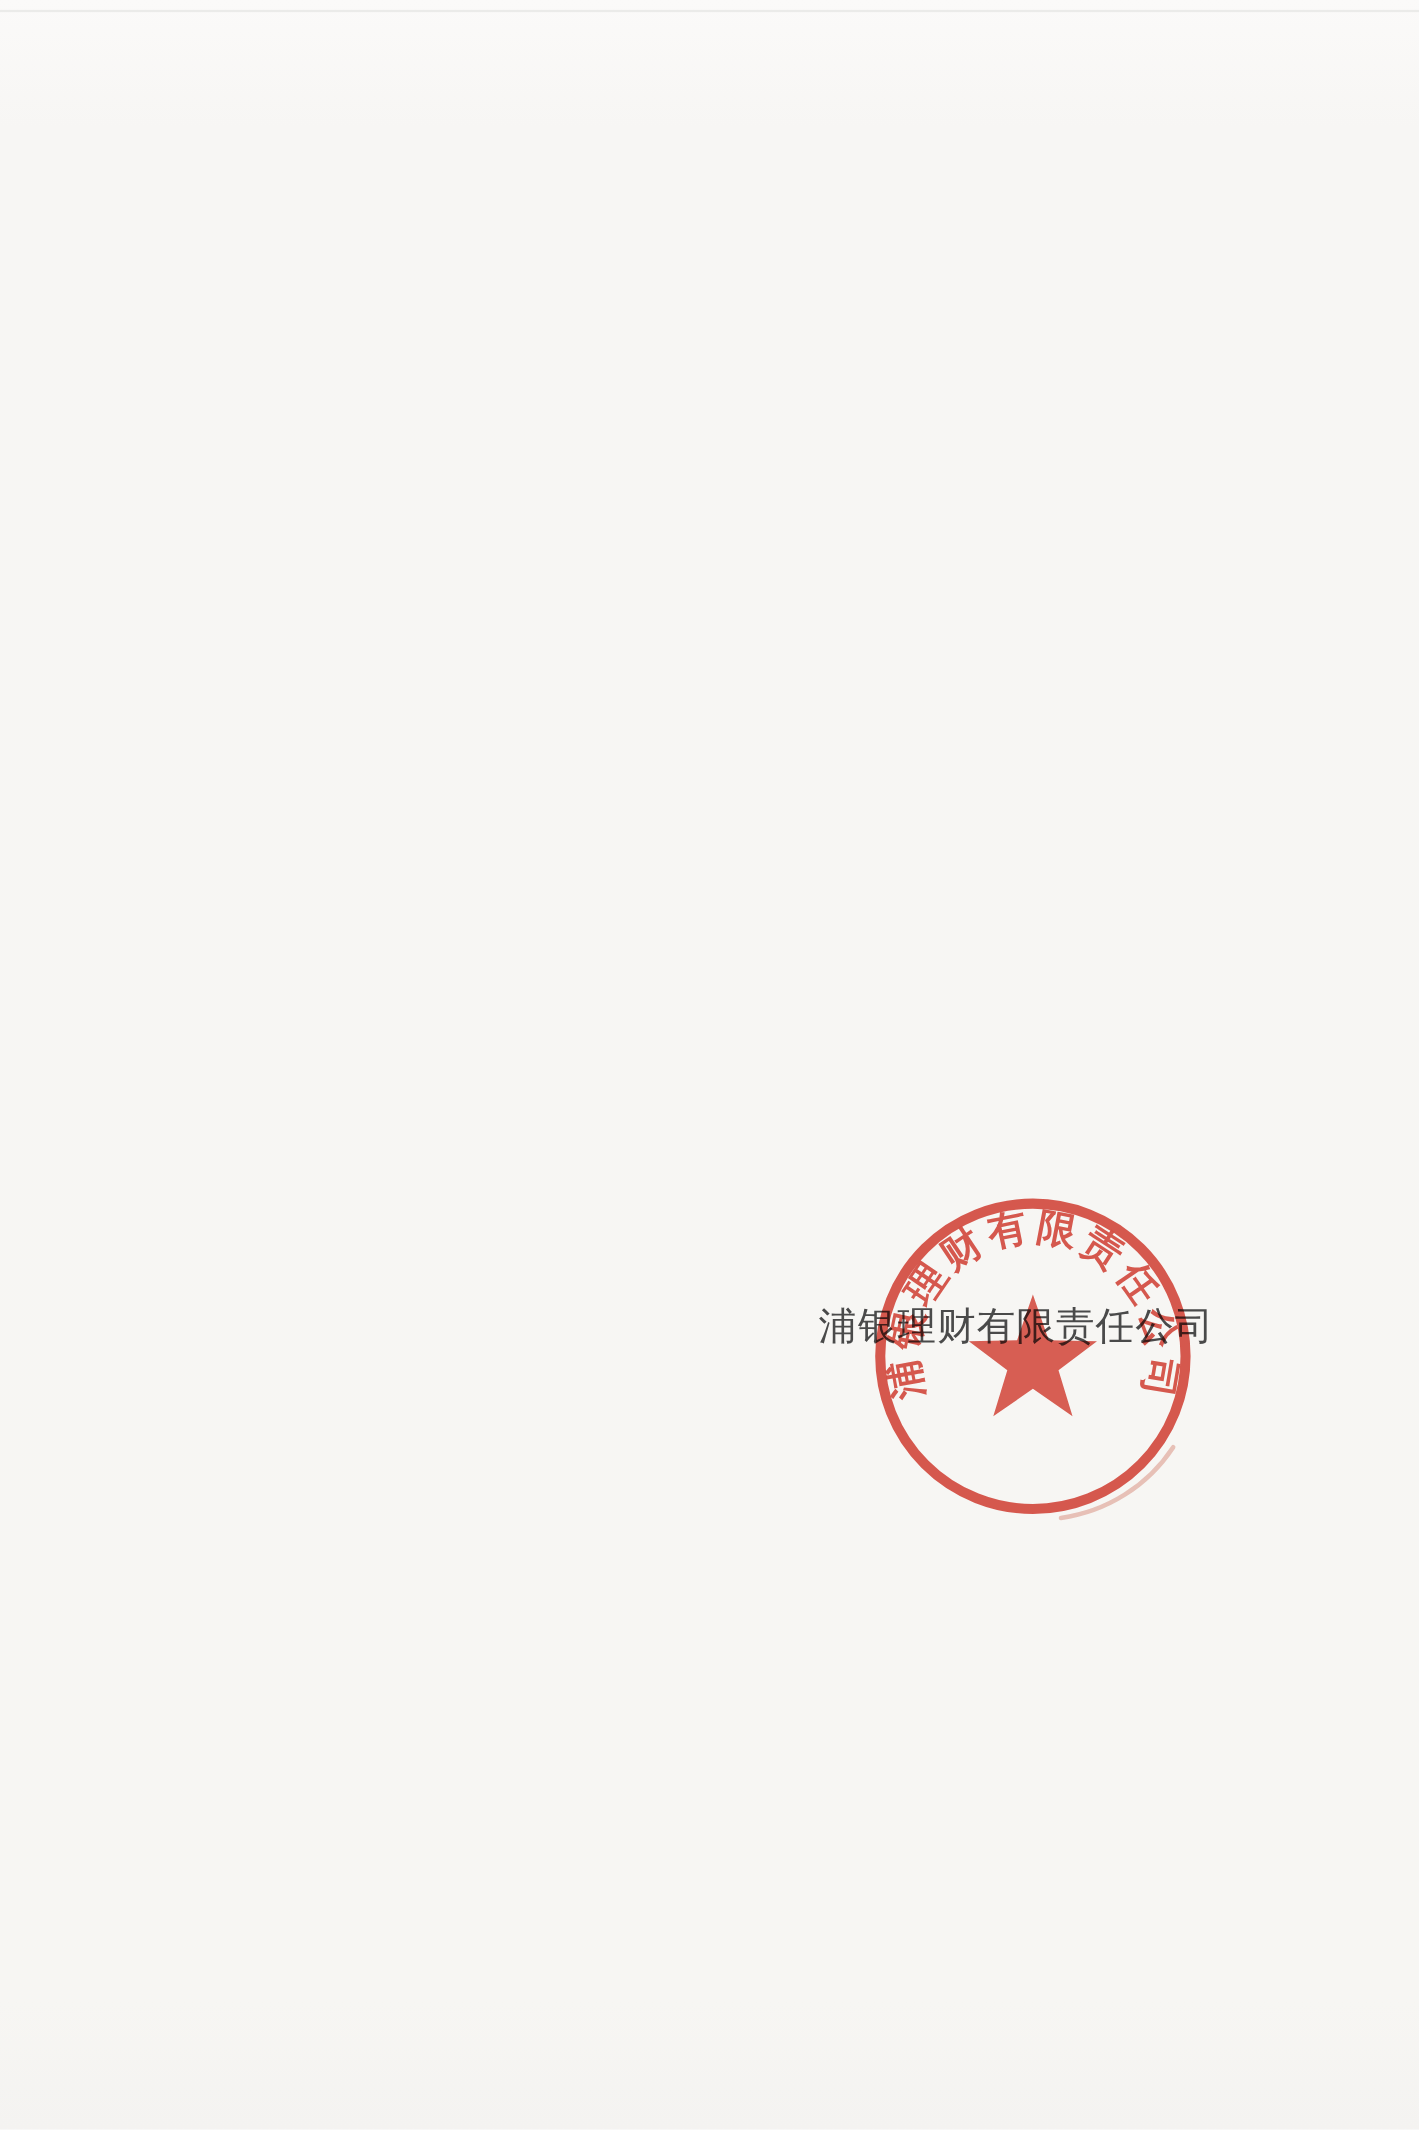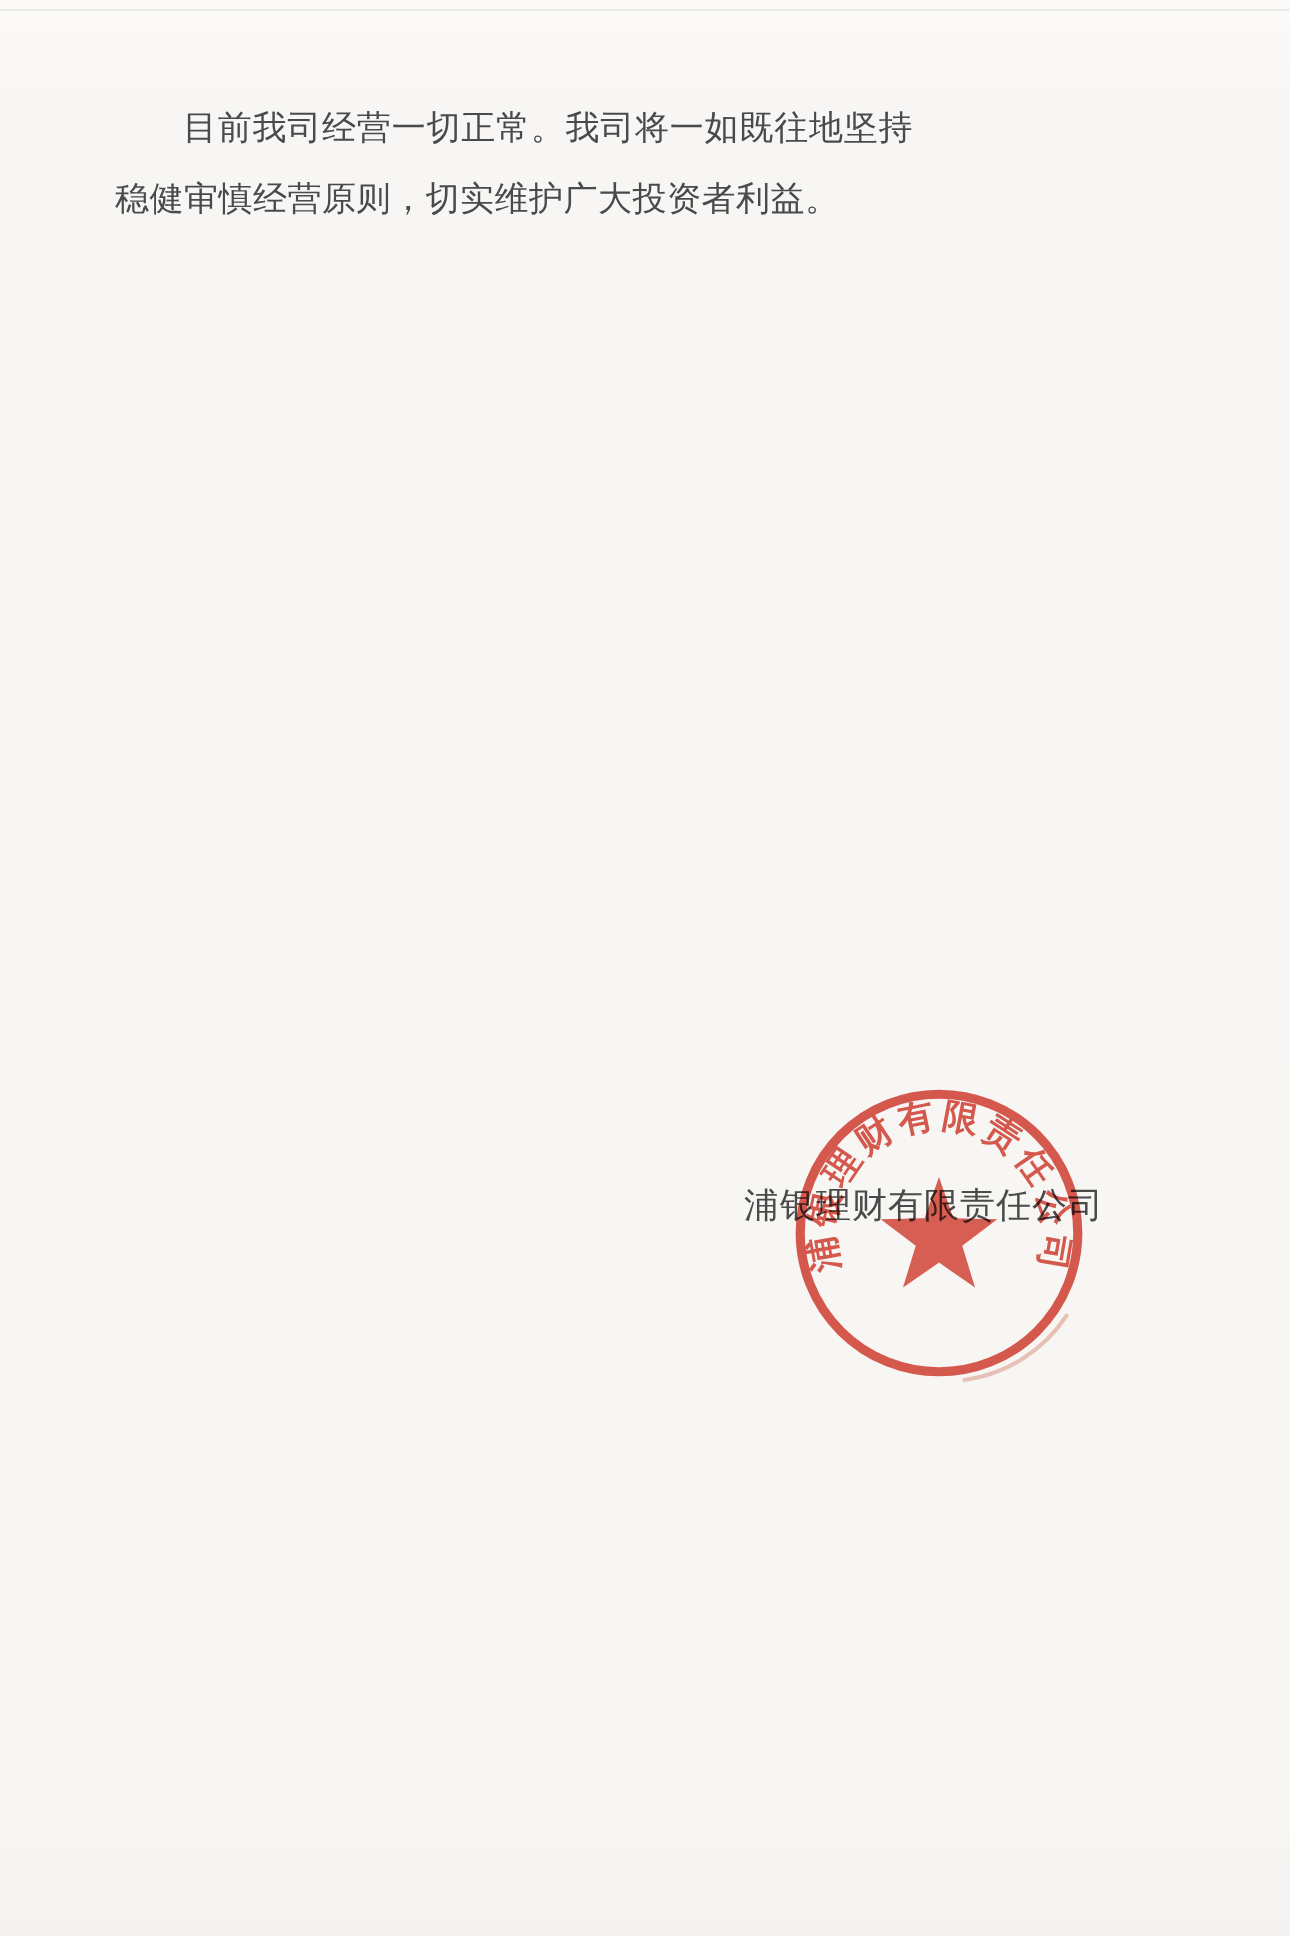--- a/index.html
+++ b/index.html
@@ -79,21 +79,20 @@
 </style>
 </head>
 <body>
 
 <div class="sheet">
   <div class="scan-edge"></div>
 
   <div class="content">
 
     <div class="doc-body">
-      <p>目前我司经营一切正常。我司将一如既往地坚持稳健审慎经营原则，切实维护广大投资者利益。</p>
     </div>
   </div>
 
   <div class="signature-block">
     <div class="signature-name">浦银理财有限责任公司</div>
   </div>
 
   <svg class="seal" viewBox="0 0 294 294">
 
     <circle cx="147" cy="147" r="136" fill="none" stroke="#d8453a" stroke-width="9" opacity="0.95"></circle>

